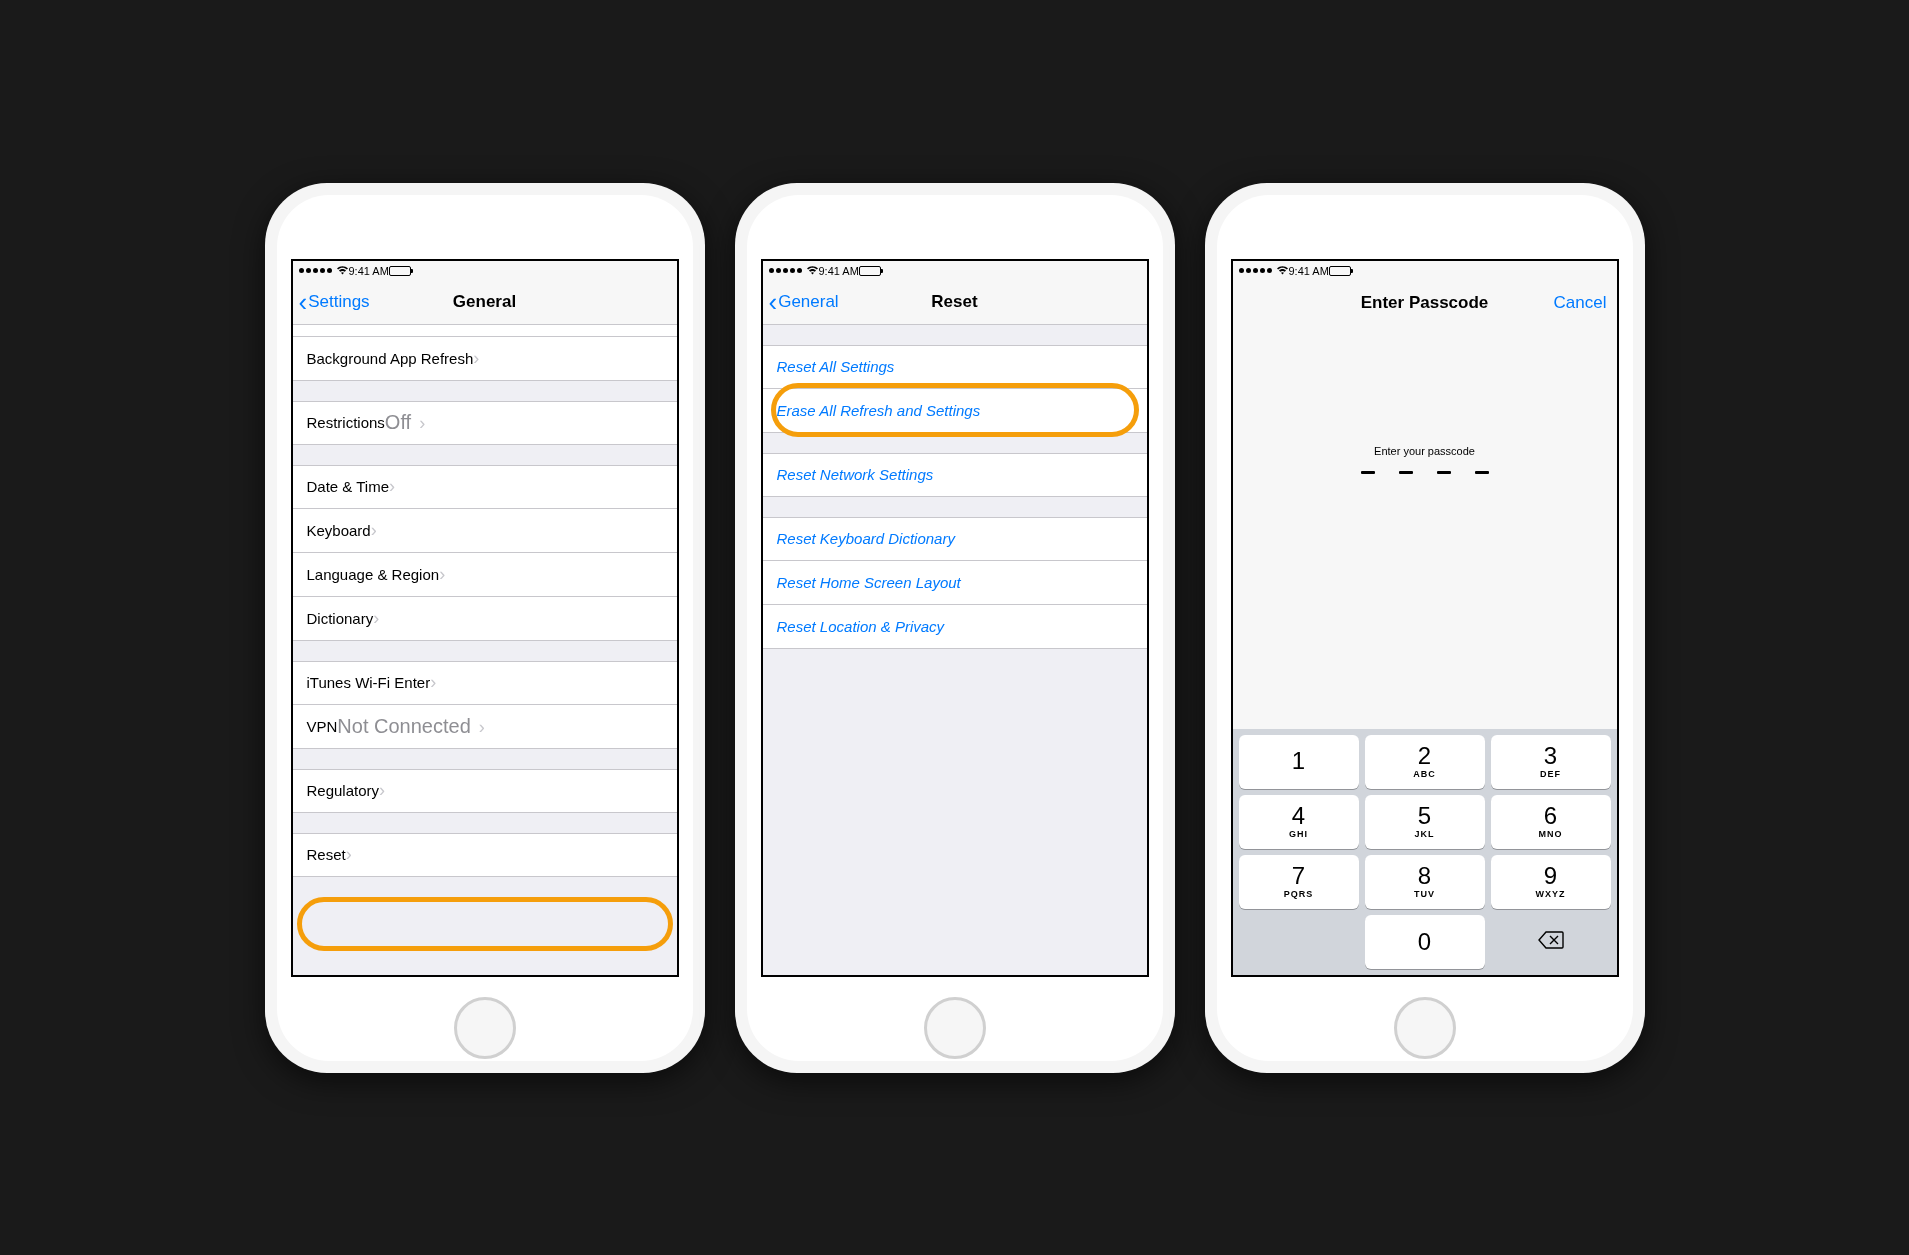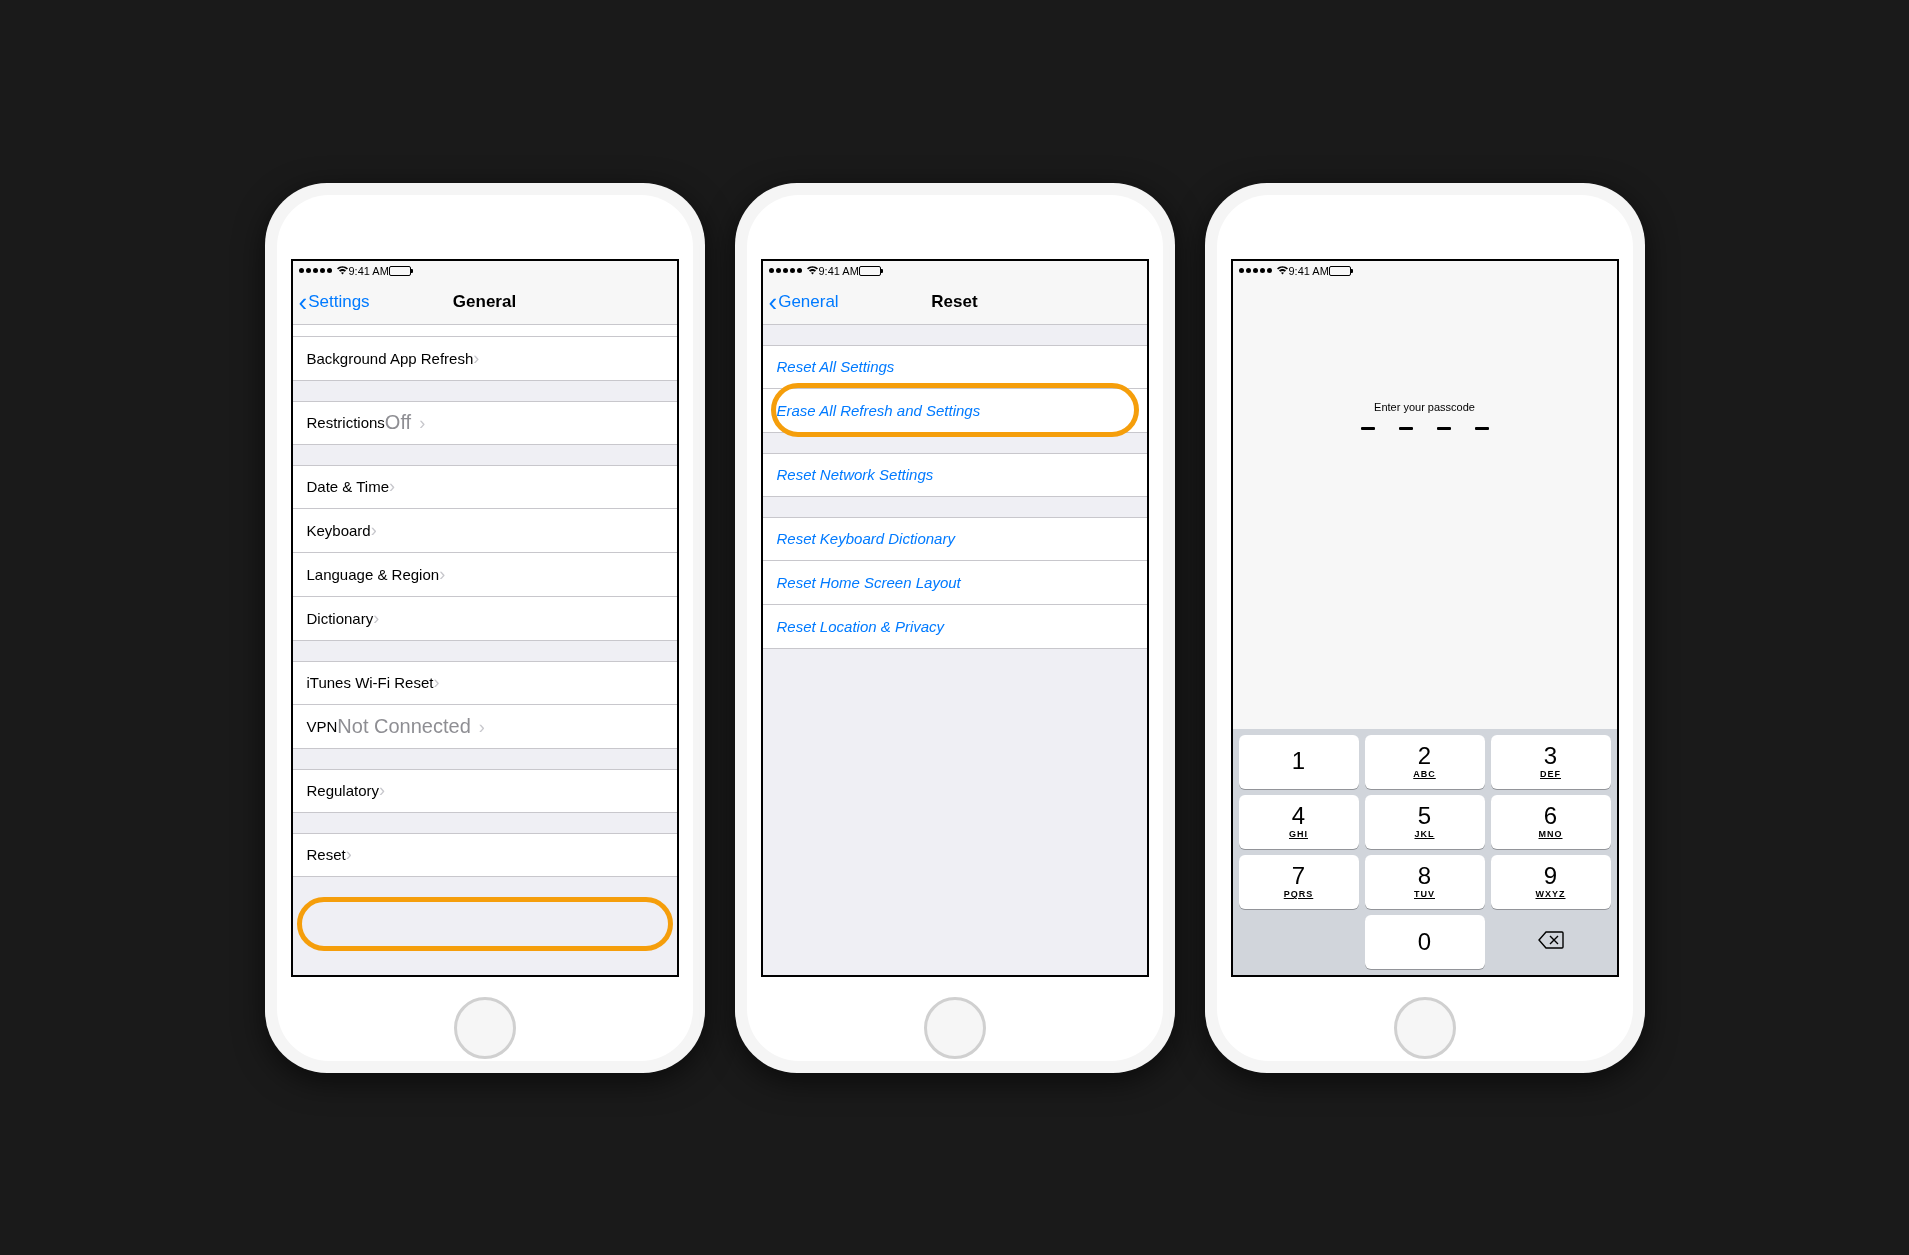--- a/index.html
+++ b/index.html
@@ -160,21 +160,21 @@
     height: 54px;
     border-radius: 6px;
     display: flex;
     flex-direction: column;
     align-items: center;
     justify-content: center;
     cursor: pointer;
     box-shadow: 0 1px 0 rgba(0,0,0,0.3);
   }
   .key .num { font-size: 24px; font-weight: 400; color:#000; line-height: 1; }
-  .key .let { font-size: 9px; letter-spacing: 1px; color:#000; font-weight: 600; margin-top:1px;text-decoration:underline;}
+  .key .let { font-size: 9px; letter-spacing: 1px; color:#000; font-weight: 600; margin-top:1px;}
   .key.blank { background: transparent; box-shadow: none; cursor: default; }
   .key.del { background: transparent; box-shadow: none; }
   .key.del svg { width: 26px; height: 20px; }
 </style>
 </head>
 <body>
 
 <div class="phone">
   <div class="speaker"></div>
   <div class="phone-inner">
@@ -236,21 +236,21 @@
             <span>Language &amp; Region</span>
             <span class="chev-right">›</span>
           </div>
           <div class="cell">
             <span>Dictionary</span>
             <span class="chev-right">›</span>
           </div>
         </div>
         <div class="section">
           <div class="cell">
-            <span>iTunes Wi-Fi Reset</span>
+            <span>iTunes Wi-Fi Enter</span>
             <span class="chev-right">›</span>
           </div>
           <div class="cell">
             <span>VPN</span>
             <span><span class="detail">Not Connected</span><span class="chev-right">›</span></span>
           </div>
         </div>
         <div class="section">
           <div class="cell">
             <span>Regulatory</span>
@@ -350,20 +350,24 @@
             <svg width="13" height="10" viewBox="0 0 13 10">
                 <path d="M6.5 9.5 L5 7.8 C5.8 7 7.2 7 8 7.8 Z M3 5.6 C5 3.6 8 3.6 10 5.6 L8.8 6.8 C7.5 5.6 5.5 5.6 4.2 6.8 Z M1 3.4 C4 0.4 9 0.4 12 3.4 L10.8 4.6 C8.4 2.2 4.6 2.2 2.2 4.6 Z" fill="#000"></path>
               </svg>
           </span>
         </div>
         <span>9:41 AM</span>
         <div class="status-right">
           <span class="battery"><span class="battery-fill"></span></span>
         </div>
       </div>
+      <div class="nav-bar" style="background:#f7f7f7; border-bottom:none;">
+        <div class="nav-title">Enter Passcode</div>
+        <div class="nav-right">Cancel</div>
+      </div>
       <div class="passcode-body">
         <div class="pass-msg">Enter your passcode</div>
         <div class="pass-dots">
           <span class="pass-dot"></span>
             <span class="pass-dot"></span>
             <span class="pass-dot"></span>
             <span class="pass-dot"></span>
         </div>
       </div>
       <div class="keypad">

